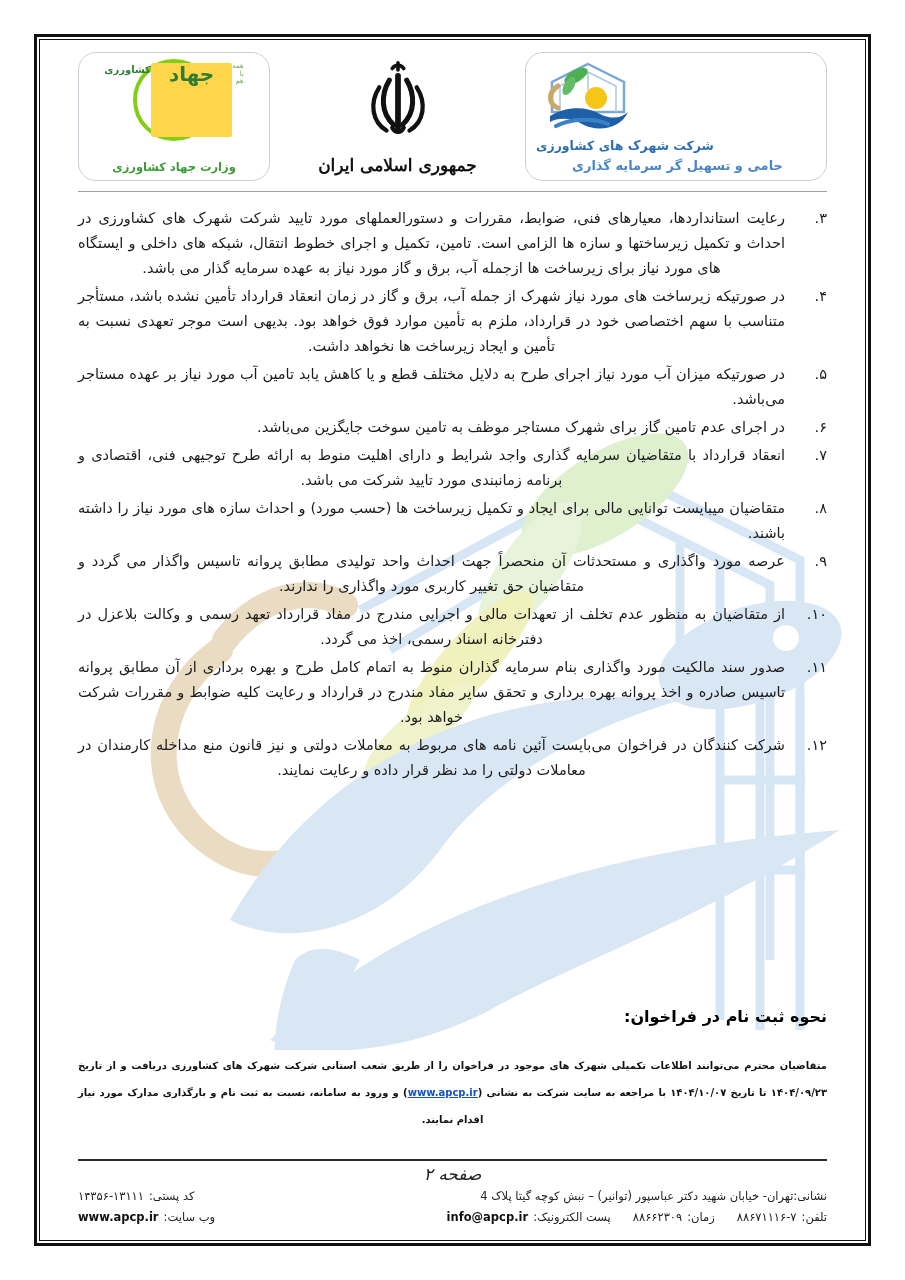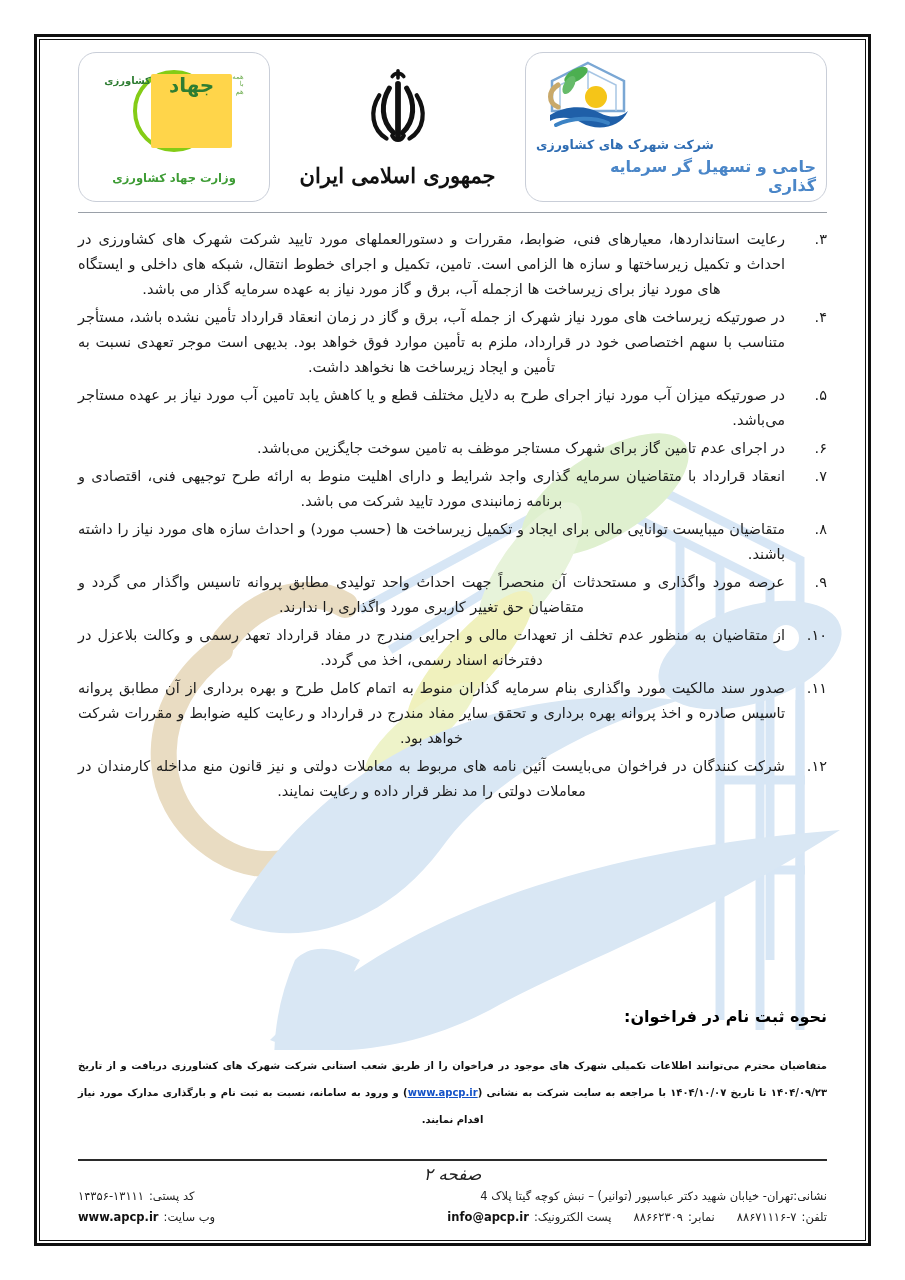--- a/index.html
+++ b/index.html
@@ -9,22 +9,22 @@
   .inner{height:100%;box-sizing:border-box;border:1px solid #101010;position:relative;overflow:hidden;
          display:flex;flex-direction:column;padding:12px 38px 10px 38px;}
   
   .hdr{display:flex;justify-content:space-between;align-items:stretch;gap:10px;position:relative;z-index:2;}
   .hdr-box{border:1.5px solid #c9ced8;border-radius:18px;padding:6px 10px;display:flex;flex-direction:column;
            align-items:center;justify-content:center;background:#fff;}
   .hdr-left{width:280px;align-items:flex-end;}
   .hdr-right{width:170px;}
   .hdr-center{flex:1;display:flex;flex-direction:column;align-items:center;justify-content:center;}
   .lgl1{color:#2f6db3;font-size:12.5px;font-weight:bold;margin-top:4px;}
-  .lgl2{color:#4a86c8;font-size:16px;font-weight:bold;margin-top:5px;margin-left:36px;}
-  .ctitle{font-family:"DejaVu Serif",serif;font-weight:bold;font-size:21px;color:#111;margin-top:12px;}
+  .lgl2{color:#4a86c8;font-size:13px;font-weight:bold;margin-top:5px;margin-left:36px;}
+  .ctitle{font-family:"DejaVu Serif",serif;font-weight:bold;font-size:17px;color:#111;margin-top:12px;}
   .jcap{color:#3e9c35;font-size:11.5px;font-weight:bold;margin-top:19px;}
   .jemblem{width:74px;height:74px;border:4px solid #84cc16;border-radius:50%;display:flex;
            justify-content:center;line-height:1.1;}
   .jtop{color:#6fae52;font-size:7px;}
   .jw1{color:#2e7d32;font-weight:bold;font-size:20px;background:#ffd54a;border-radius:2px;padding:0 18px;}
   .jw2{color:#2e7d32;font-weight:bold;font-size:10px;margin-top:1px;}
   .hr1{border:0;border-top:1.5px solid #9aa0a8;margin:10px 0 6px 0;position:relative;z-index:2;}
   
   .list{margin-top:8px;position:relative;z-index:2;}
   .item{display:flex;gap:12px;margin-bottom:3px;font-size:14.5px;line-height:25px;}
@@ -190,21 +190,21 @@
           <span class="fnum" dir="ltr">۱۴۳۵۶-۱۳۱۱۱</span>
         </div>
       </div>
       <div class="frow">
         <div class="fgroup">
           <div class="pair">
             <span>تلفن:</span>
             <span class="fnum" dir="ltr">۸۸۶۷۱۱۱۶-۷</span>
           </div>
           <div class="pair">
-            <span>نمابر:</span>
+            <span>زمان:</span>
             <span class="fnum" dir="ltr">۸۸۶۶۲۳۰۹</span>
           </div>
           <div class="pair">
             <span>پست الکترونیک:</span>
             <span class="fval" dir="ltr">info@apcp.ir</span>
           </div>
         </div>
         <div class="pair">
           <span>وب سایت:</span>
           <span class="fval" dir="ltr">www.apcp.ir</span>

